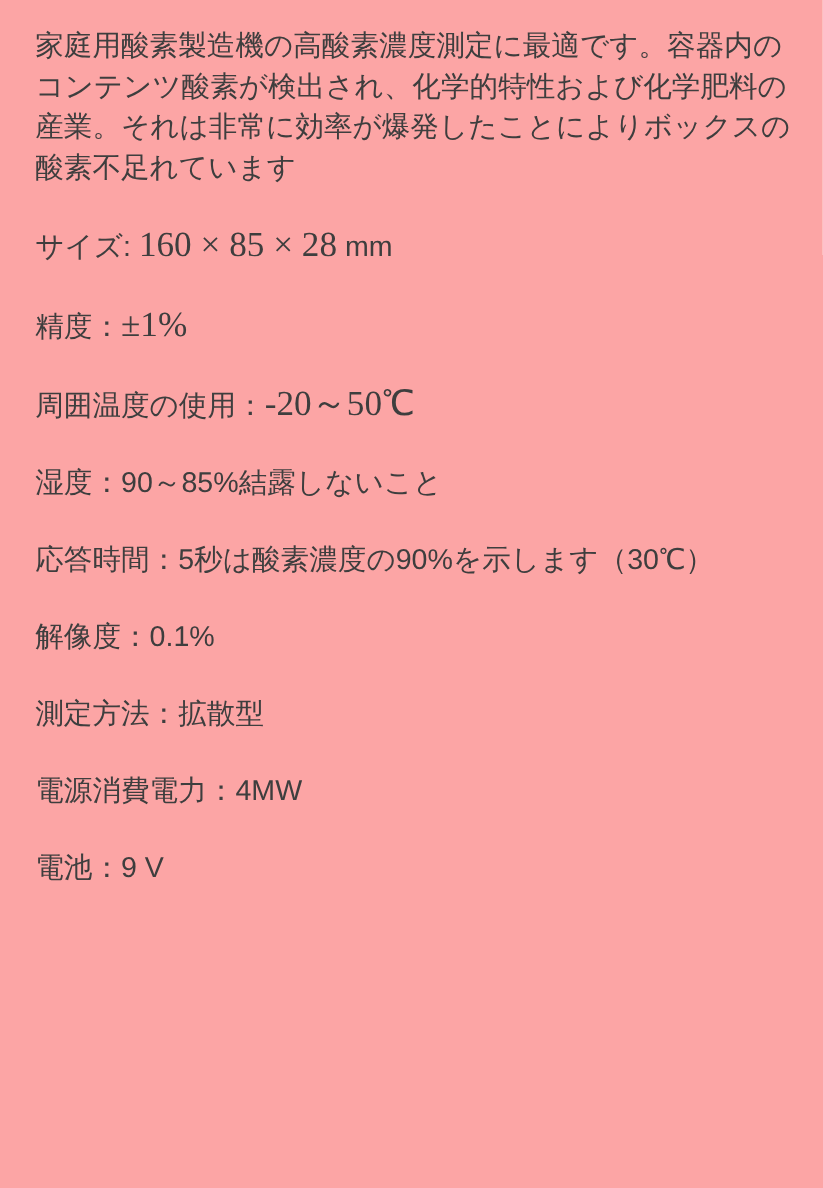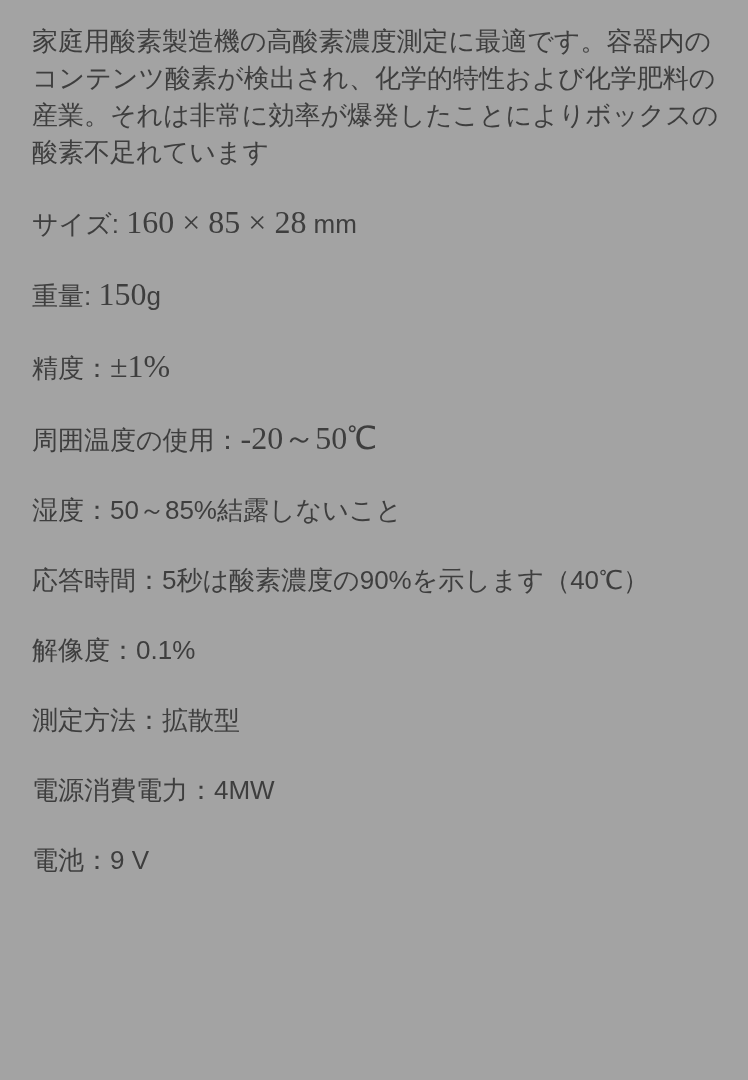--- a/index.html
+++ b/index.html
@@ -13,21 +13,21 @@
     overflow: hidden;
   }
   .content {
     box-sizing: border-box;
     width: 748px;
     height: 1080px;
     padding: 23px 16px 0 32px;
     font-family: "Liberation Sans", sans-serif;
     font-size: 26px;
     color: #3e3e3e;
-    background: #a3a3a3;
+    background: #fca5a5;
   }
   .intro {
     margin: 0;
     line-height: 37px;
     white-space: pre-line;
   }
   .spec {
     margin: 33px 0 0 0;
     line-height: 37px;
   }
@@ -43,23 +43,22 @@
 </head>
 <body>
 
 <div class="content">
   <p class="intro">家庭用酸素製造機の高酸素濃度測定に最適です。容器内の
 コンテンツ酸素が検出され、化学的特性および化学肥料の
 産業。それは非常に効率が爆発したことによりボックスの
 酸素不足れています</p>
   <div id="spec-list">
       <p class="spec"><span class="seg-sans">サイズ: </span><span class="seg-serif">160 × 85 × 28</span><span class="seg-sans"> mm</span></p>
-      <p class="spec"><span class="seg-sans">重量: </span><span class="seg-serif">150</span><span class="seg-sans">g</span></p>
       <p class="spec"><span class="seg-sans">精度：</span><span class="seg-serif">±1%</span></p>
       <p class="spec"><span class="seg-sans">周囲温度の使用：</span><span class="seg-serif">-20～50℃</span></p>
-      <p class="spec"><span class="seg-sans">湿度：50～85%結露しないこと</span></p>
-      <p class="spec"><span class="seg-sans">応答時間：5秒は酸素濃度の90%を示します（40℃）</span></p>
+      <p class="spec"><span class="seg-sans">湿度：90～85%結露しないこと</span></p>
+      <p class="spec"><span class="seg-sans">応答時間：5秒は酸素濃度の90%を示します（30℃）</span></p>
       <p class="spec"><span class="seg-sans">解像度：0.1%</span></p>
       <p class="spec"><span class="seg-sans">測定方法：拡散型</span></p>
       <p class="spec"><span class="seg-sans">電源消費電力：4MW</span></p>
       <p class="spec"><span class="seg-sans">電池：9 V</span></p>
     </div>
 </div>
 
 </body></html>

